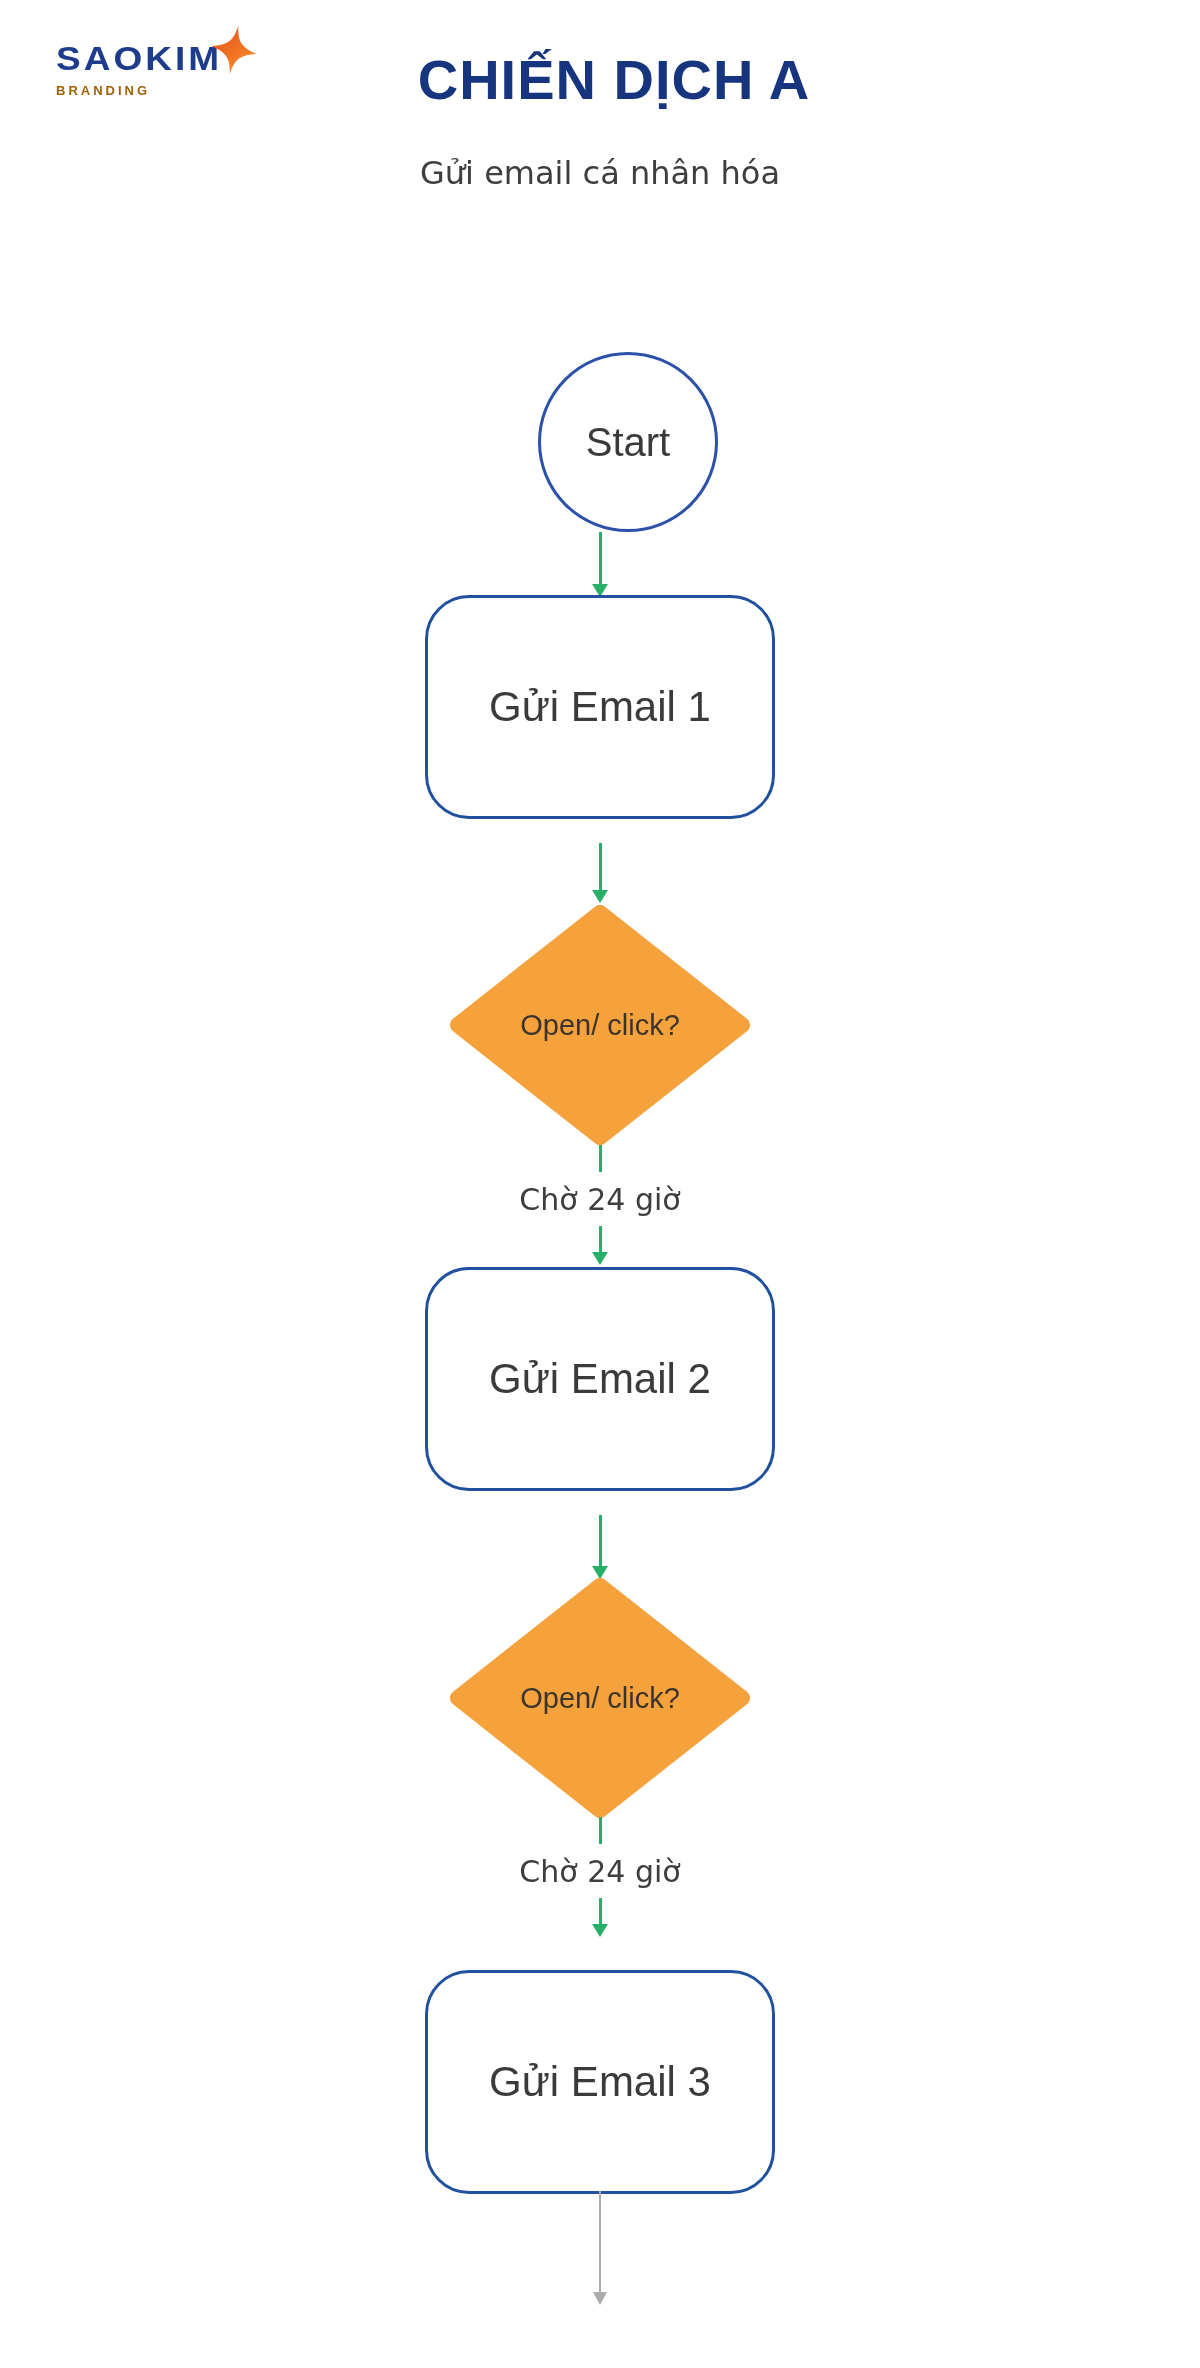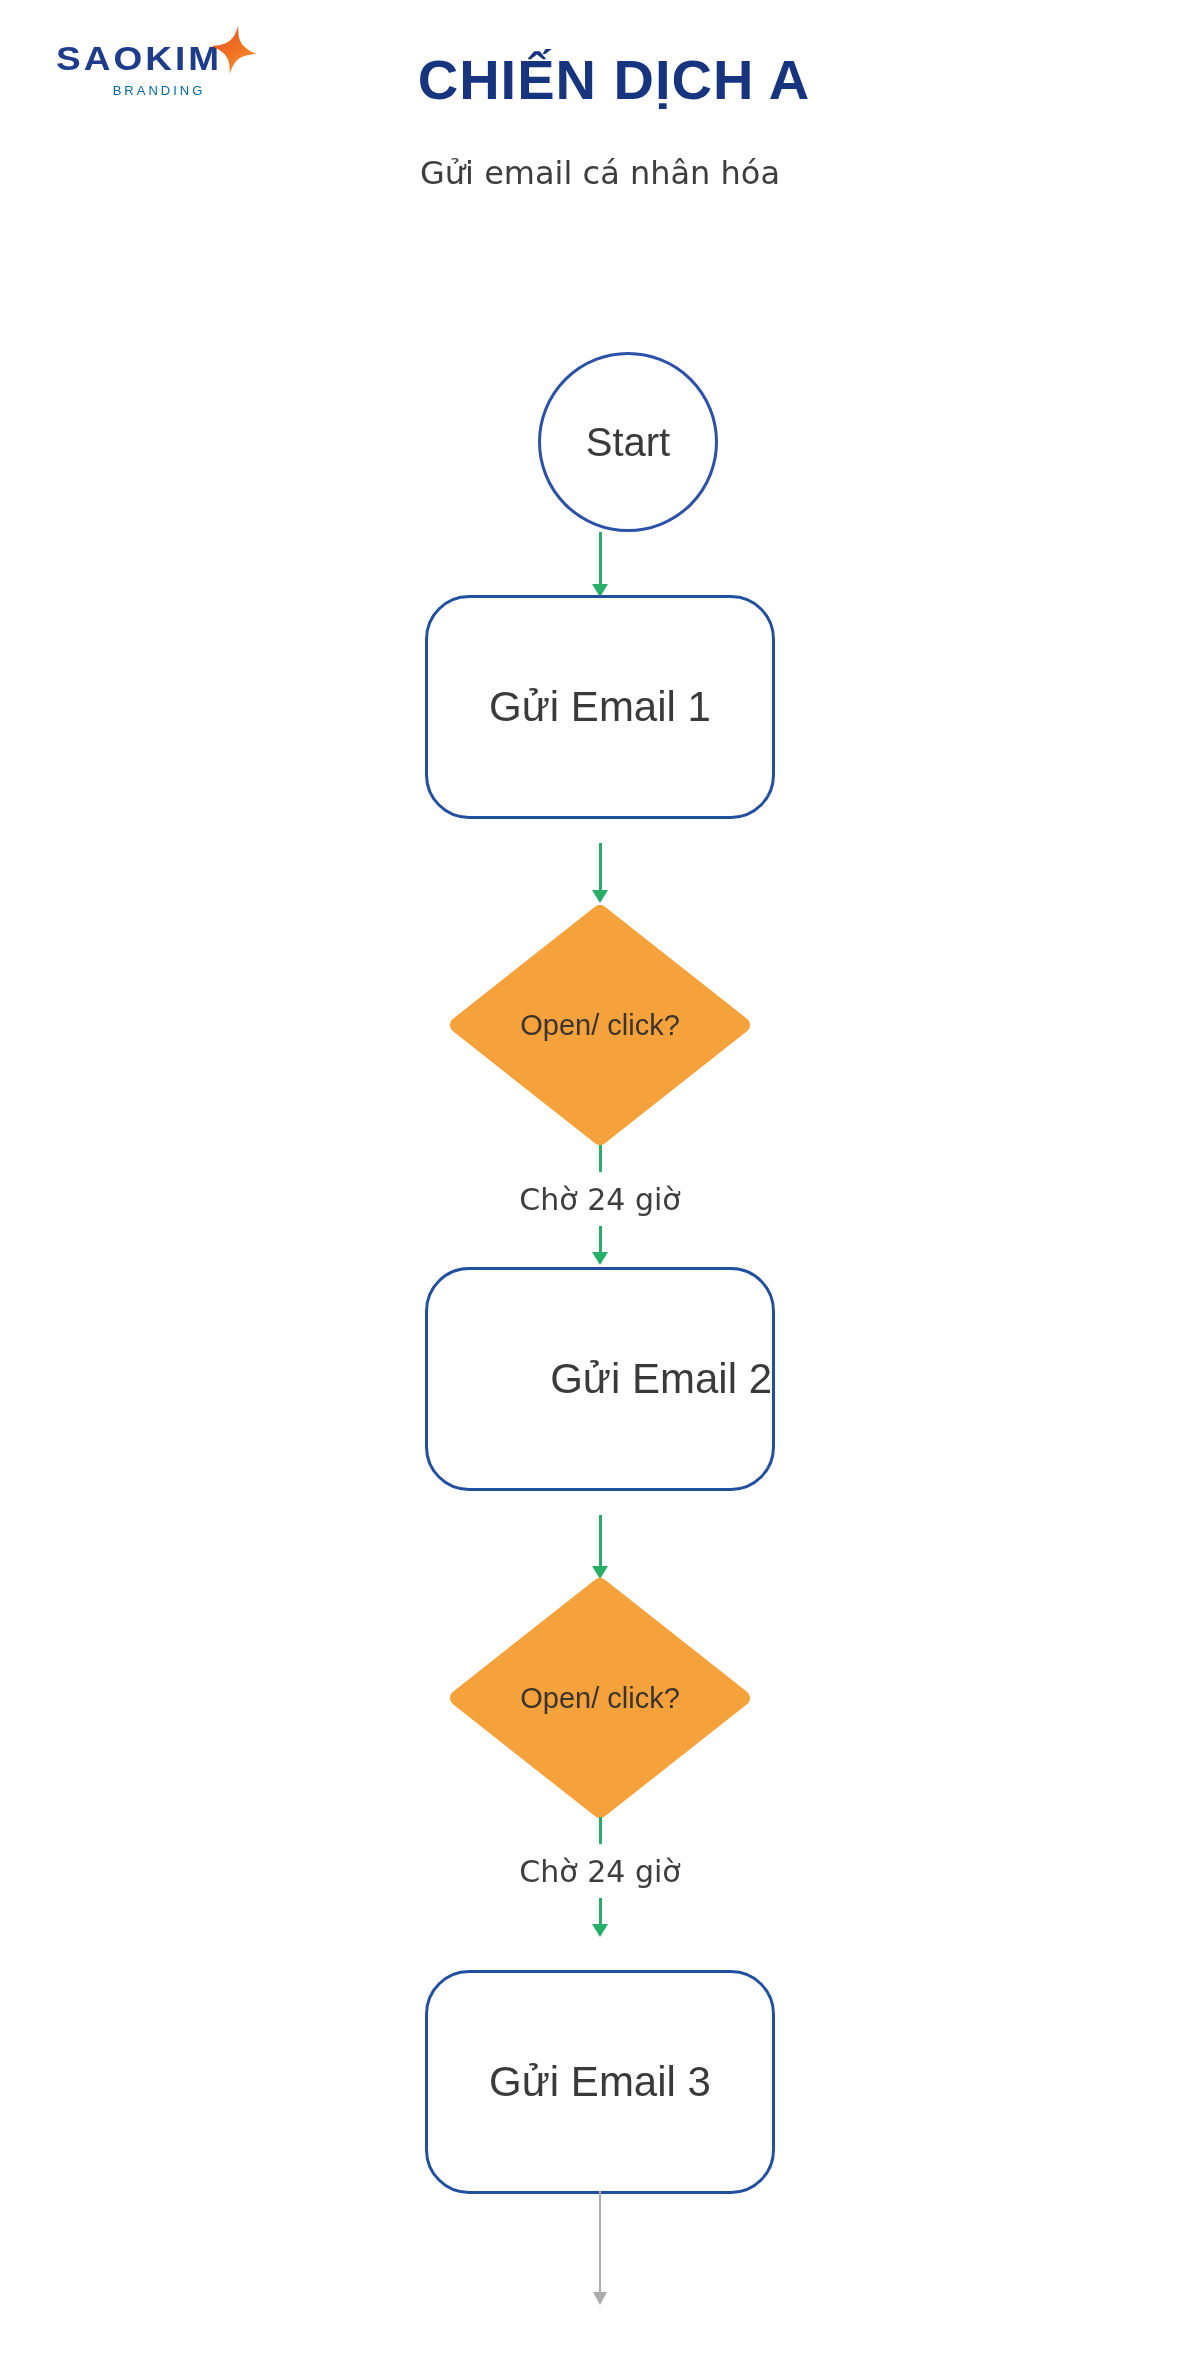--- a/index.html
+++ b/index.html
@@ -30,26 +30,26 @@
   }
   .logo-star {
     position: absolute;
     left: 152px;
     top: -16px;
     width: 52px;
     height: 52px;
   }
   .logo-tagline {
     margin-top: 6px;
-    text-align: center;
+    text-align: left;
     padding-right: 14px;
     font-size: 13px;
-    font-weight: 400;
+    font-weight: 700;
     letter-spacing: 3px;
-    color: #0369a1;
+    color: #a16207;
   }
 
   
   .title {
     position: absolute;
     left: 0; right: 0;
     top: 52px;
     text-align: center;
     font-size: 56px;
     font-weight: 700;
@@ -91,21 +91,21 @@
     width: 350px; height: 224px;
     border: 3px solid #21509F;
     border-radius: 44px;
     box-sizing: border-box;
     background: #ffffff;
     display: flex; align-items: center; justify-content: center;
     font-size: 42px;
     font-weight: 500;
   }
   .box-1 { top: 595px; }
-  .box-2 { top: 1267px; justify-content: flex-end; }
+  .box-2 { top: 1267px; }
   .box-3 { top: 1938px; margin-top: 32px; }
 
   .diamond {
     position: absolute;
     left: 450px;
     width: 300px; height: 240px;
   }
   .diamond-1 { top: 905px; }
   .diamond-2 { top: 1578px; }
   .diamond svg { position: absolute; inset: 0; }

